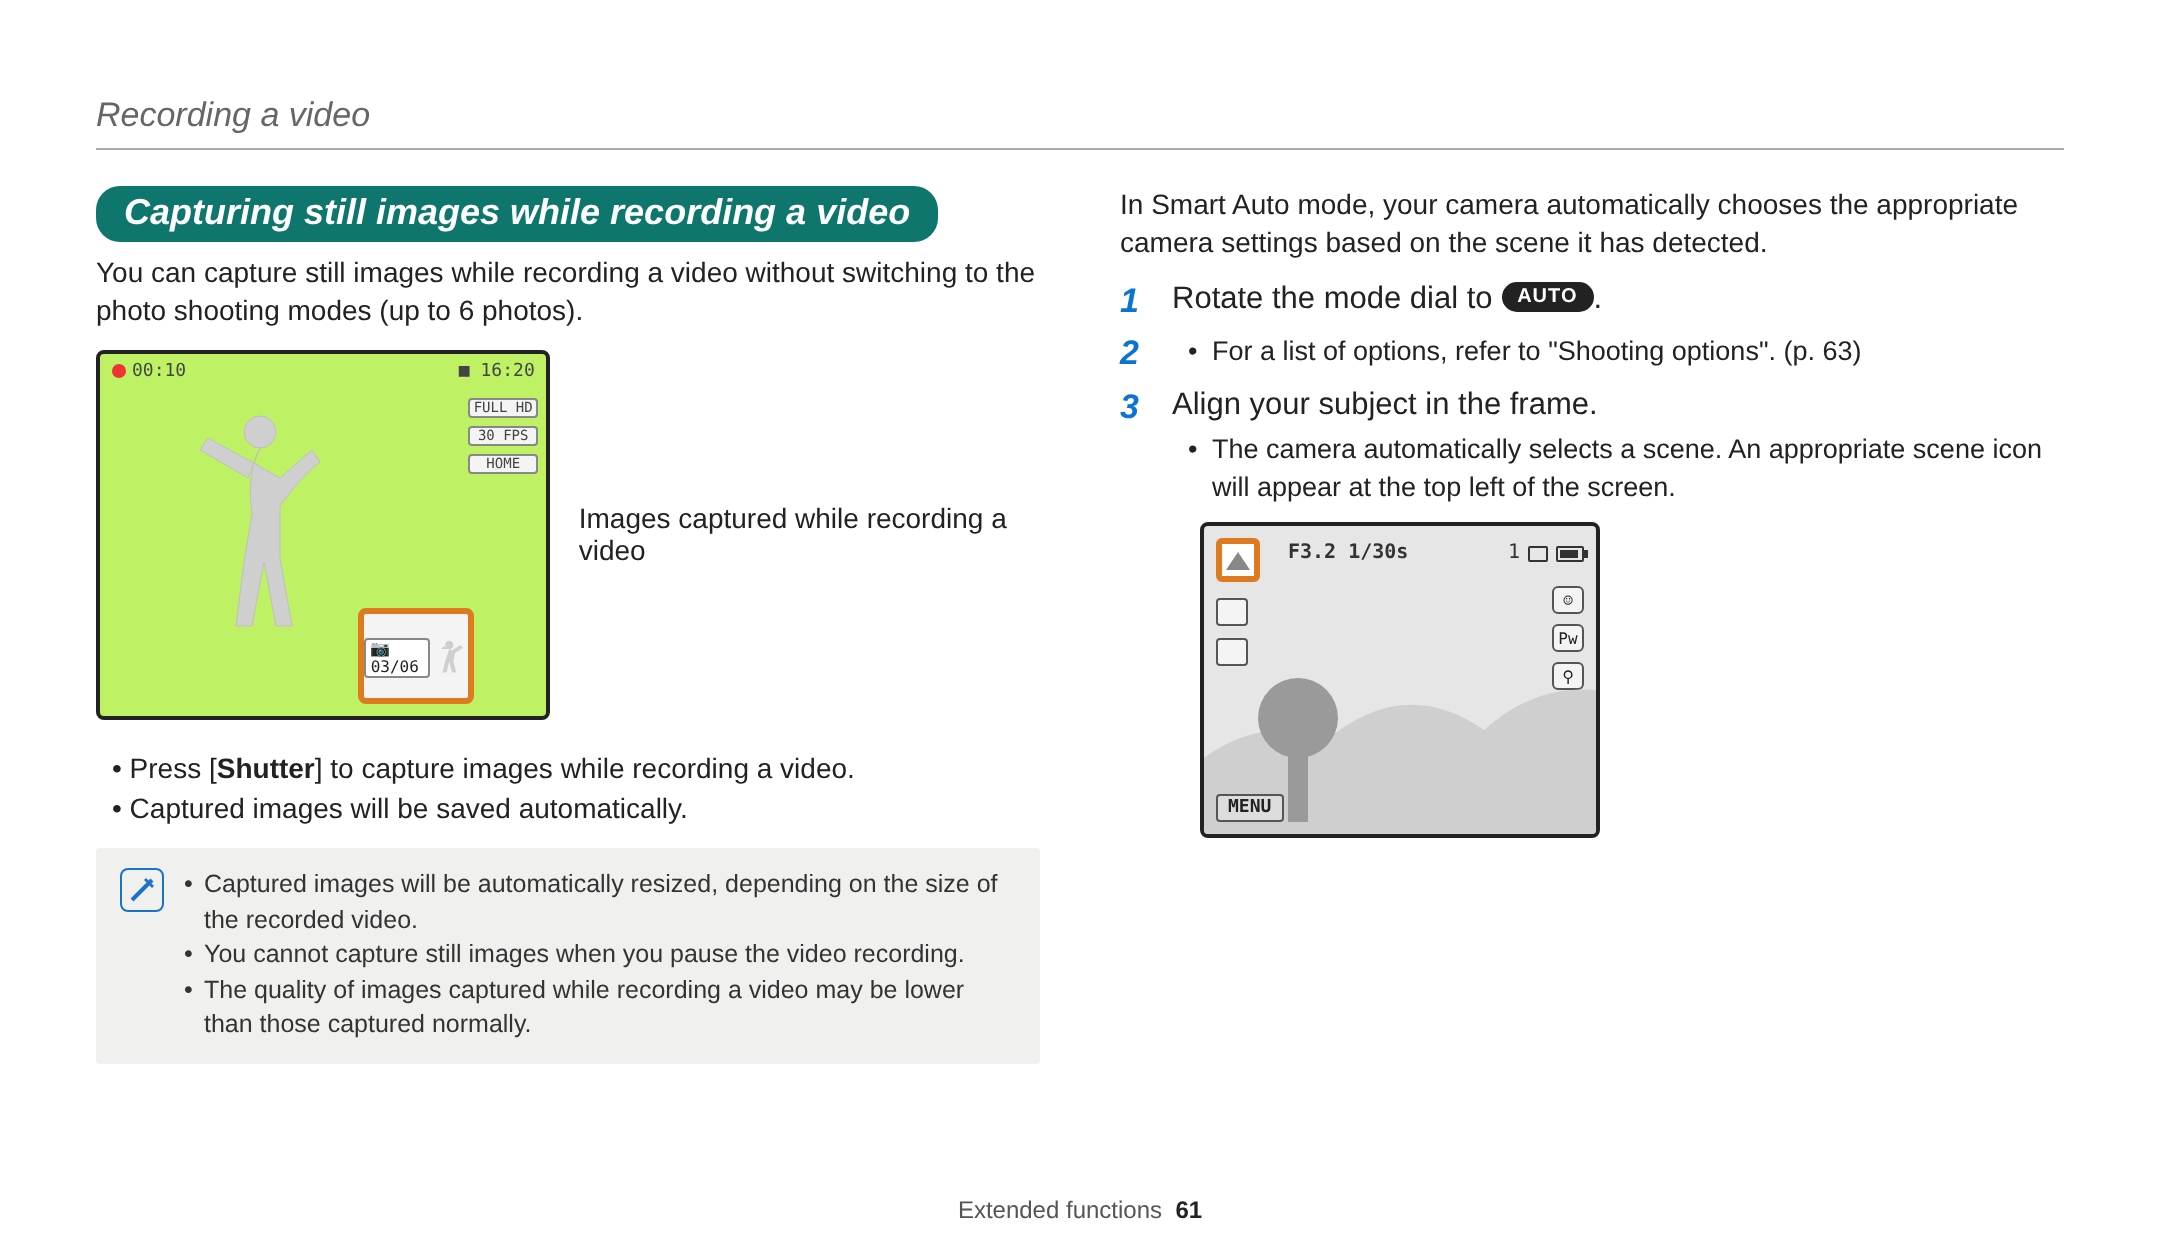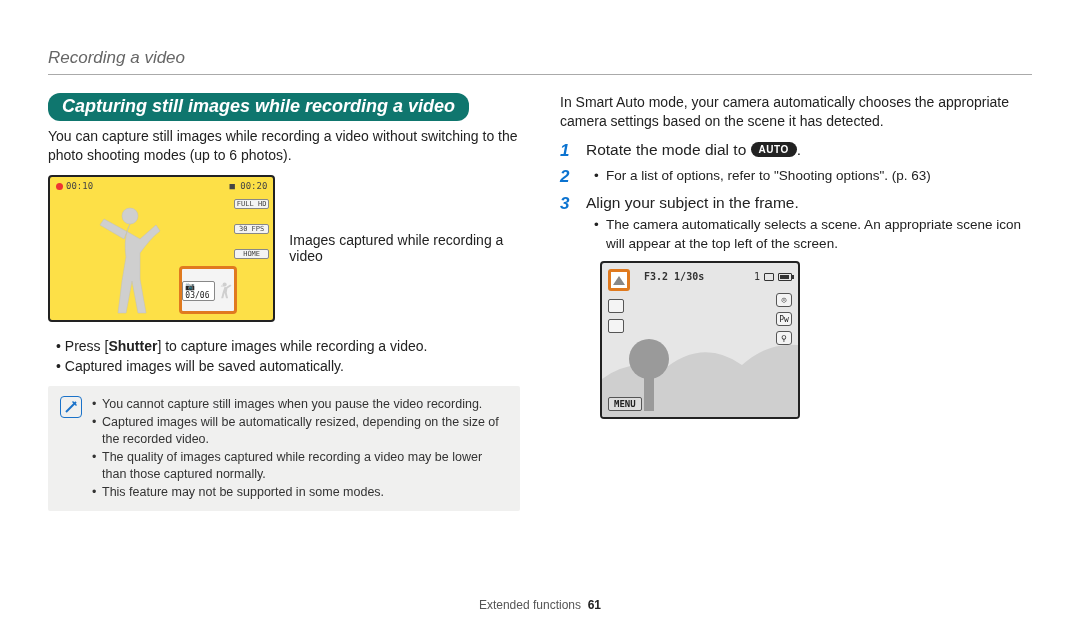--- a/index.html
+++ b/index.html
@@ -46,44 +46,44 @@
     margin-bottom: 10px;
   }
   .figure-row {
     display: flex;
     align-items: center;
     gap: 14px;
     margin-bottom: 14px;
   }
   .lcd {
     width: 246px;
-    height: 147px;
+    height: 185px;
     border: 2px solid #222;
     border-radius: 4px;
-    background: #fde047;
+    background: #bef264;
     position: relative;
     overflow: hidden;
     padding-left: 16px;
   }
   .lcd .topbar {
     position: absolute;
     top: 4px; left: 6px; right: 6px;
     display: flex;
     justify-content: space-between;
     font-size: 9px;
     font-family: monospace;
     color: #444;
   }
   .lcd .rec-dot {
     width: 7px; height: 7px; background:#e33; border-radius:50%;
     display:inline-block; vertical-align:middle; margin-right:3px;
   }
   .lcd .side-icons {
     position:absolute; right:4px; top:22px;
-    display:flex; flex-direction:column; gap:15px;
+    display:flex; flex-direction:column; gap:4px;
     font-size:7px; color:#444; font-family: monospace; text-align:center;
   }
   .lcd .side-icons div {
     border:1px solid #888; padding:0 2px; border-radius:2px; background:#f4f4f4;
   }
   .lcd .dancer {
     position:absolute; left:46px; top:26px; width:76px; height:118px;
   }
   .lcd .thumb {
     position:absolute; right:36px; bottom:6px;
@@ -241,21 +241,21 @@
 <div class="cols">
 
   <div class="col">
     <div class="pill">Capturing still images while recording a video</div>
     <p class="para">You can capture still images while recording a video without switching to the photo shooting modes (up to 6 photos).</p>
 
     <div class="figure-row">
       <div class="lcd">
         <div class="topbar">
           <span><span class="rec-dot"></span><span>00:10</span></span>
-          <span>■ <span>00:20</span></span>
+          <span>■ <span>16:20</span></span>
         </div>
         <div class="side-icons">
           <div>FULL
 HD</div>
           <div>30
 FPS</div>
           <div>HOME</div>
         </div>
         <svg class="dancer" viewBox="0 0 76 118">
           <g fill="#cfcfcf" stroke="#bfbfbf" stroke-width="0.5">
@@ -282,24 +282,23 @@
     </ul>
 
     <div class="notebox">
       <div class="note-icon">
         <svg width="14" height="14" viewBox="0 0 14 14">
             <path d="M2 12 L12 2" stroke="#1a72c9" stroke-width="2" fill="none"></path>
             <path d="M9 1 L13 5 L12 6 L8 2 Z" fill="#1a72c9"></path>
           </svg>
       </div>
       <ul>
+        <li>Captured images will be automatically resized, depending on the size of the recorded video.</li>
         <li>You cannot capture still images when you pause the video recording.</li>
-        <li>Captured images will be automatically resized, depending on the size of the recorded video.</li>
         <li>The quality of images captured while recording a video may be lower than those captured normally.</li>
-        <li>This feature may not be supported in some modes.</li>
       </ul>
     </div>
   </div>
 
   <div class="col">
     <p class="para">In Smart Auto mode, your camera automatically chooses the appropriate camera settings based on the scene it has detected.</p>
 
     <ol class="steps">
       <li>
         <span>Rotate the mode dial to </span><span class="auto-badge">AUTO</span><span>.</span>

